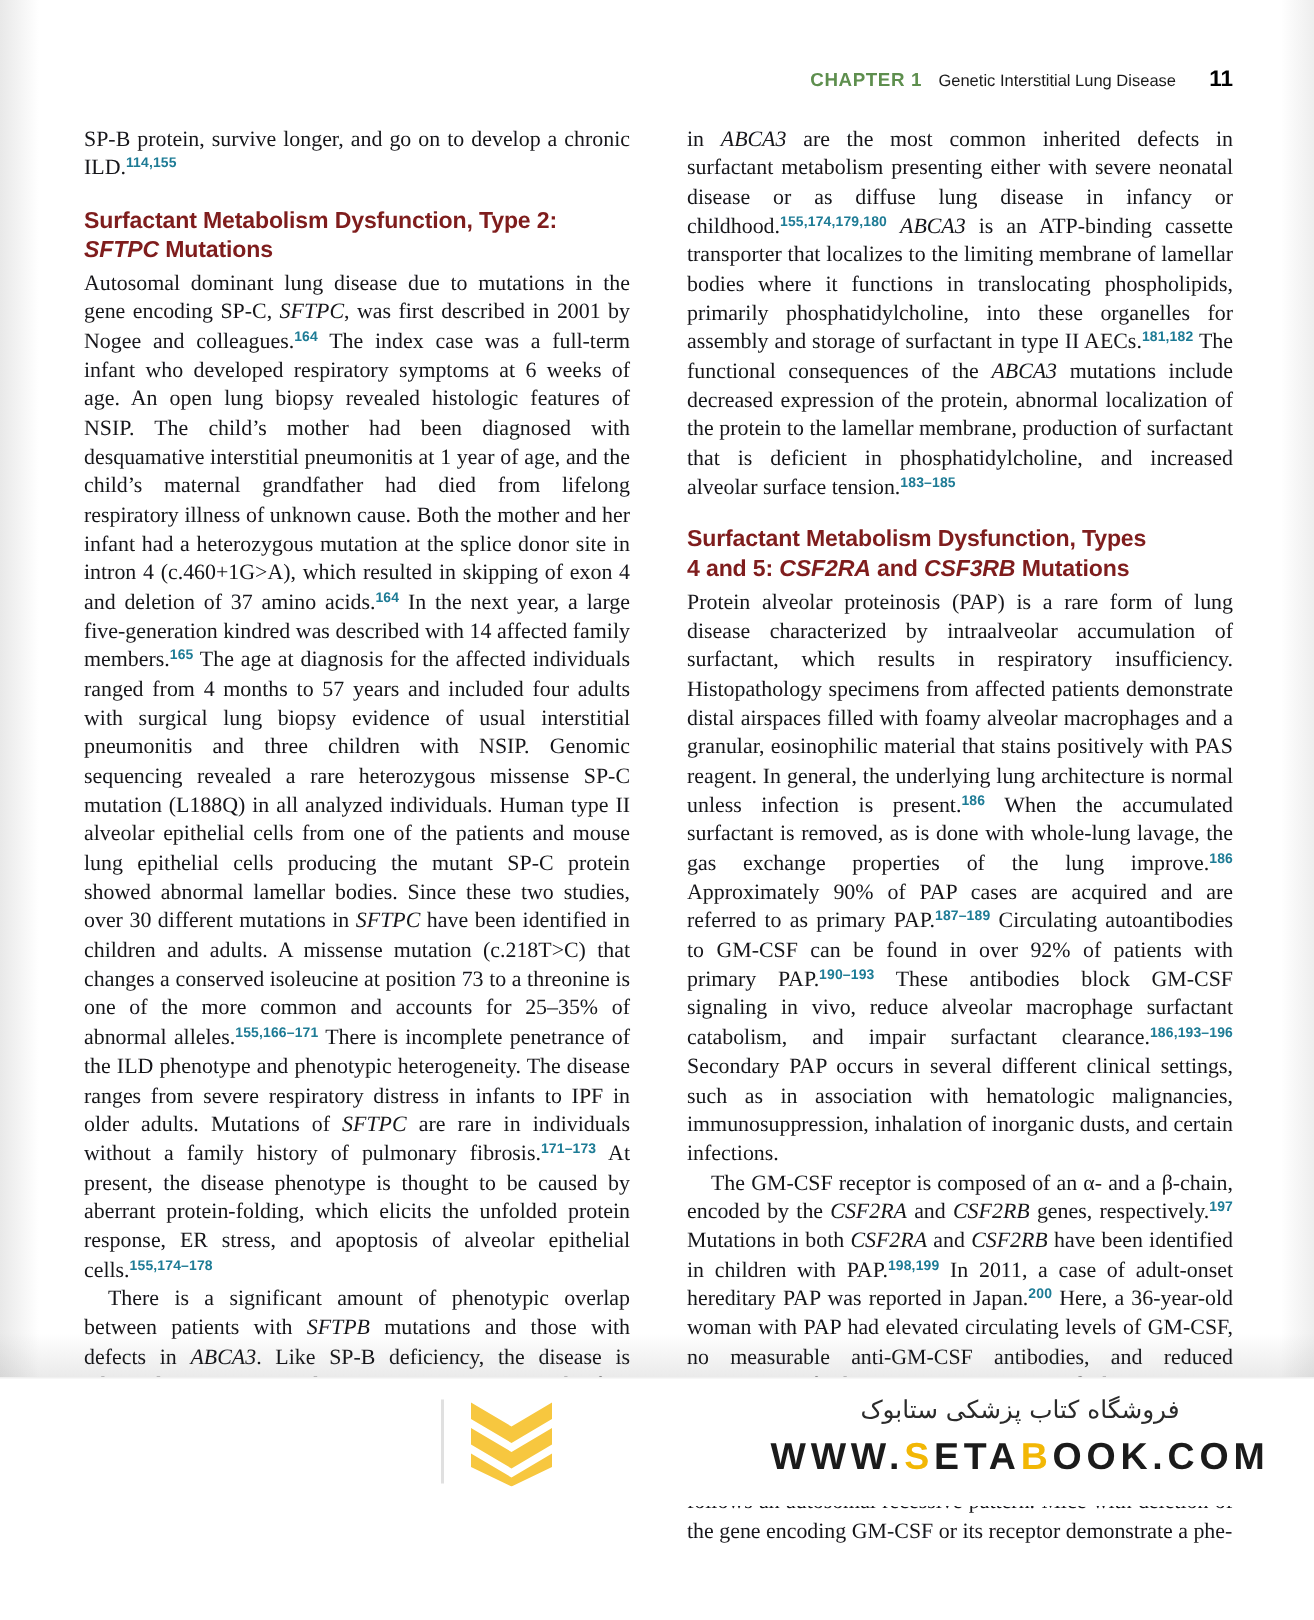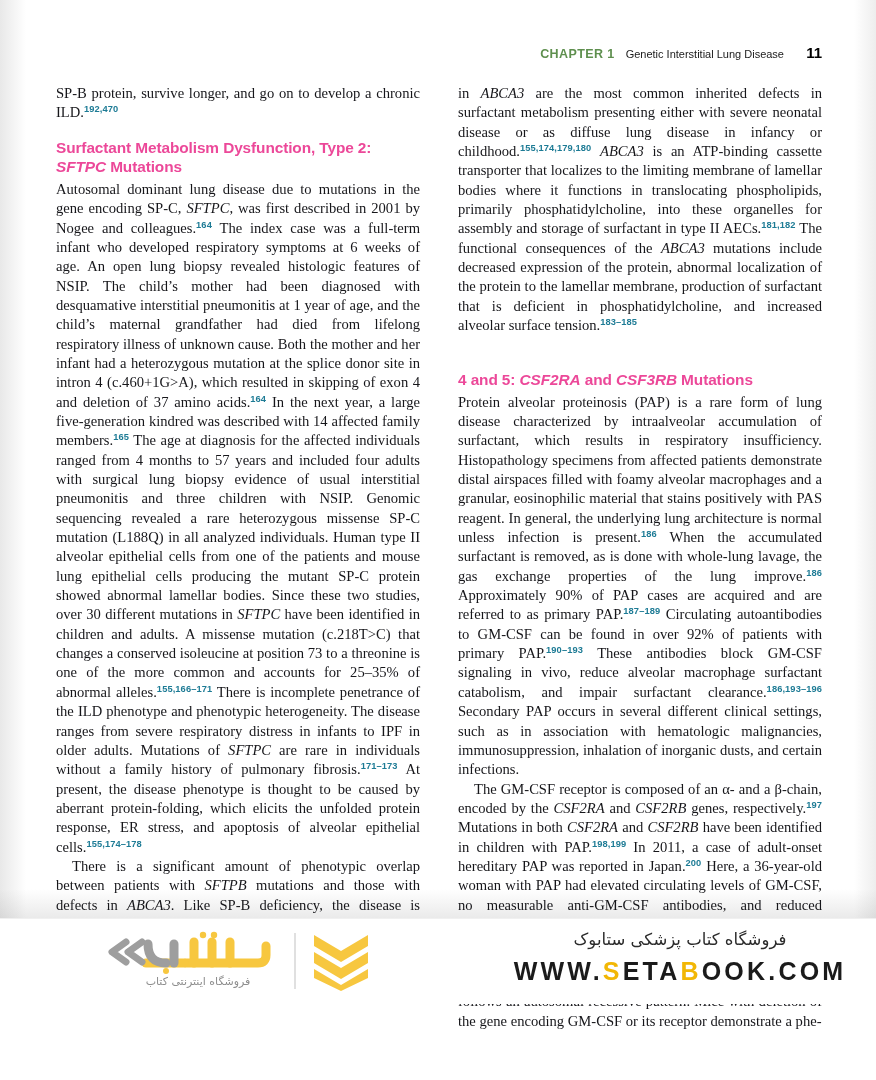--- a/index.html
+++ b/index.html
@@ -107,21 +107,21 @@
   p.body + p.body {
     text-indent: 16px;
   }
 
   h2.sec {
     margin: 15px 0 3px 0;
     font-family: "Liberation Sans", "DejaVu Sans", sans-serif;
     font-size: 15.4px;
     line-height: 19.6px;
     font-weight: bold;
-    color: #ec4899;
+    color: #7f1d1d;
     letter-spacing: -0.1px;
     text-align: left;
   }
 
   h2.sec i, p.body i { font-style: italic; }
 
   sup.ref {
     color: #1d7b95;
     font-size: 9.3px;
     font-weight: bold;
@@ -234,74 +234,48 @@
   <div class="running-head">
     <span class="rh-chapter">CHAPTER 1</span>
     <span class="rh-title">Genetic Interstitial Lung Disease</span>
     <span class="rh-page">11</span>
   </div>
 
   <div class="columns">
 
     <div class="col">
 
-      <p class="body"><span>SP-B protein, survive longer, and go on to develop a chronic ILD.</span><sup class="ref">192,470</sup></p>
+      <p class="body"><span>SP-B protein, survive longer, and go on to develop a chronic ILD.</span><sup class="ref">114,155</sup></p>
 
       <h2 class="sec"><span>Surfactant Metabolism Dysfunction, Type 2:</span><br><i>SFTPC</i><span> Mutations</span></h2>
 
       <p class="body"><span>Autosomal dominant lung disease due to mutations in the gene encoding SP-C, </span><i>SFTPC</i><span>, was first described in 2001 by Nogee and colleagues.</span><sup class="ref">164</sup><span> The index case was a full-term infant who developed respiratory symptoms at 6 weeks of age. An open lung biopsy revealed histologic features of NSIP. The child’s mother had been diagnosed with desquamative interstitial pneumonitis at 1 year of age, and the child’s maternal grandfather had died from lifelong respiratory illness of unknown cause. Both the mother and her infant had a heterozygous mutation at the splice donor site in intron 4 (c.460+1G&gt;A), which resulted in skipping of exon 4 and deletion of 37 amino acids.</span><sup class="ref">164</sup><span> In the next year, a large five-generation kindred was described with 14 affected family members.</span><sup class="ref">165</sup><span> The age at diagnosis for the affected individuals ranged from 4 months to 57 years and included four adults with surgical lung biopsy evidence of usual interstitial pneumonitis and three children with NSIP. Genomic sequencing revealed a rare heterozygous missense SP-C mutation (L188Q) in all analyzed individuals. Human type II alveolar epithelial cells from one of the patients and mouse lung epithelial cells producing the mutant SP-C protein showed abnormal lamellar bodies. Since these two studies, over 30 different mutations in </span><i>SFTPC</i><span> have been identified in children and adults. A missense mutation (c.218T&gt;C) that changes a conserved isoleucine at position 73 to a threonine is one of the more common and accounts for 25–35% of abnormal alleles.</span><sup class="ref">155,166–171</sup><span> There is incomplete penetrance of the ILD phenotype and phenotypic heterogeneity. The disease ranges from severe respiratory distress in infants to IPF in older adults. Mutations of </span><i>SFTPC</i><span> are rare in individuals without a family history of pulmonary fibrosis.</span><sup class="ref">171–173</sup><span> At present, the disease phenotype is thought to be caused by aberrant protein-folding, which elicits the unfolded protein response, ER stress, and apoptosis of alveolar epithelial cells.</span><sup class="ref">155,174–178</sup></p>
 
 
       <p class="body"><span>There is a significant amount of phenotypic overlap between patients with </span><i>SFTPB</i><span> mutations and those with defects in </span><i>ABCA3</i><span>. Like SP-B deficiency, the disease is inherited in an autosomal recessive manner. Since the first mutation was discovered in 2004, more than</span></p>
 
     </div>
 
     <div class="col">
 
       <p class="body"><span>in </span><i>ABCA3</i><span> are the most common inherited defects in surfactant metabolism presenting either with severe neonatal disease or as diffuse lung disease in infancy or childhood.</span><sup class="ref">155,174,179,180</sup><span> </span><i>ABCA3</i><span> is an ATP-binding cassette transporter that localizes to the limiting membrane of lamellar bodies where it functions in translocating phospholipids, primarily phosphatidylcholine, into these organelles for assembly and storage of surfactant in type II AECs.</span><sup class="ref">181,182</sup><span> The functional consequences of the </span><i>ABCA3</i><span> mutations include decreased expression of the protein, abnormal localization of the protein to the lamellar membrane, production of surfactant that is deficient in phosphatidylcholine, and increased alveolar surface tension.</span><sup class="ref">183–185</sup></p>
 
-      <h2 class="sec"><br><span>4 and 5: </span><i>CSF2RA</i><span> and </span><i>CSF3RB</i><span> Mutations</span></h2>
+      <h2 class="sec"><span>Surfactant Metabolism Dysfunction, Types</span><br><span>4 and 5: </span><i>CSF2RA</i><span> and </span><i>CSF3RB</i><span> Mutations</span></h2>
 
       <p class="body"><span>Protein alveolar proteinosis (PAP) is a rare form of lung disease characterized by intraalveolar accumulation of surfactant, which results in respiratory insufficiency. Histopathology specimens from affected patients demonstrate distal airspaces filled with foamy alveolar macrophages and a granular, eosinophilic material that stains positively with PAS reagent. In general, the underlying lung architecture is normal unless infection is present.</span><sup class="ref">186</sup><span> When the accumulated surfactant is removed, as is done with whole-lung lavage, the gas exchange properties of the lung improve.</span><sup class="ref">186</sup><span> Approximately 90% of PAP cases are acquired and are referred to as primary PAP.</span><sup class="ref">187–189</sup><span> Circulating autoantibodies to GM-CSF can be found in over 92% of patients with primary PAP.</span><sup class="ref">190–193</sup><span> These antibodies block GM-CSF signaling in vivo, reduce alveolar macrophage surfactant catabolism, and impair surfactant clearance.</span><sup class="ref">186,193–196</sup><span> Secondary PAP occurs in several different clinical settings, such as in association with hematologic malignancies, immunosuppression, inhalation of inorganic dusts, and certain infections.</span></p>
 
       <p class="body"><span>The GM-CSF receptor is composed of an α- and a β-chain, encoded by the </span><i>CSF2RA</i><span> and </span><i>CSF2RB</i><span> genes, respectively.</span><sup class="ref">197</sup><span> Mutations in both </span><i>CSF2RA</i><span> and </span><i>CSF2RB</i><span> have been identified in children with PAP.</span><sup class="ref">198,199</sup><span> In 2011, a case of adult-onset hereditary PAP was reported in Japan.</span><sup class="ref">200</sup><span> Here, a 36-year-old woman with PAP had elevated circulating levels of GM-CSF, no measurable anti-GM-CSF antibodies, and reduced expression of the GM-CSF receptor β-chain. Genetic sequencing revealed a homozygous, single-base deletion at nucleotide 631 in exon 6 of </span><i>CSF2RB</i><span>. Both of the patient’s parents were heterozygous for the mutation. Hereditary PAP follows an autosomal recessive pattern. Mice with deletion of the gene encoding GM-CSF or its receptor demonstrate a phe-</span></p>
 
     </div>
   </div>
 
   <div class="footer">
     <div class="footer-inner">
 
       <div class="logo-block">
-        <div class="logo-word">
-          <div class="logo-script">
-            <svg width="200" height="46" viewBox="0 0 200 46" xmlns="http://www.w3.org/2000/svg">
-
-              <g fill="none" stroke-linecap="round" stroke-linejoin="round">
-
-                <path d="M108 12 L108 33" stroke="#f7c73f" stroke-width="9"></path>
-                <path d="M126 12 L126 33" stroke="#f7c73f" stroke-width="9"></path>
-                <path d="M144 12 L144 33" stroke="#f7c73f" stroke-width="9"></path>
-                <path d="M100 33 L172 33 Q180 33 180 25 L180 16" stroke="#f7c73f" stroke-width="9"></path>
-
-                <circle cx="117" cy="5" r="3.2" fill="#f7c73f" stroke="none"></circle>
-                <circle cx="128" cy="5" r="3.2" fill="#f7c73f" stroke="none"></circle>
-
-                <path d="M60 33 L98 33" stroke="#f7c73f" stroke-width="9"></path>
-                <path d="M62 14 Q62 33 80 33" stroke="#9e9e9e" stroke-width="9"></path>
-                <path d="M88 14 L88 33" stroke="#9e9e9e" stroke-width="9"></path>
-                <circle cx="80" cy="41" r="3" fill="#f7c73f" stroke="none"></circle>
-
-                <path d="M40 12 L26 22 L40 32" stroke="#9e9e9e" stroke-width="7"></path>
-                <path d="M56 12 L42 22 L56 32" stroke="#9e9e9e" stroke-width="7"></path>
-              </g>
-            </svg>
-          </div>
-          <div class="logo-sub">فروشگاه اینترنتی کتاب</div>
-        </div>
         <div class="logo-divider"></div>
         <div class="logo-chevrons">
           <svg width="58" height="58" viewBox="0 0 58 58" xmlns="http://www.w3.org/2000/svg">
             <g fill="#f7c73f">
               <polygon points="2,2 29,18 56,2 56,13 29,29 2,13"></polygon>
               <polygon points="2,19 29,35 56,19 56,30 29,46 2,30"></polygon>
               <polygon points="2,36 29,52 56,36 56,45 29,58 2,45"></polygon>
             </g>
           </svg>
         </div>

